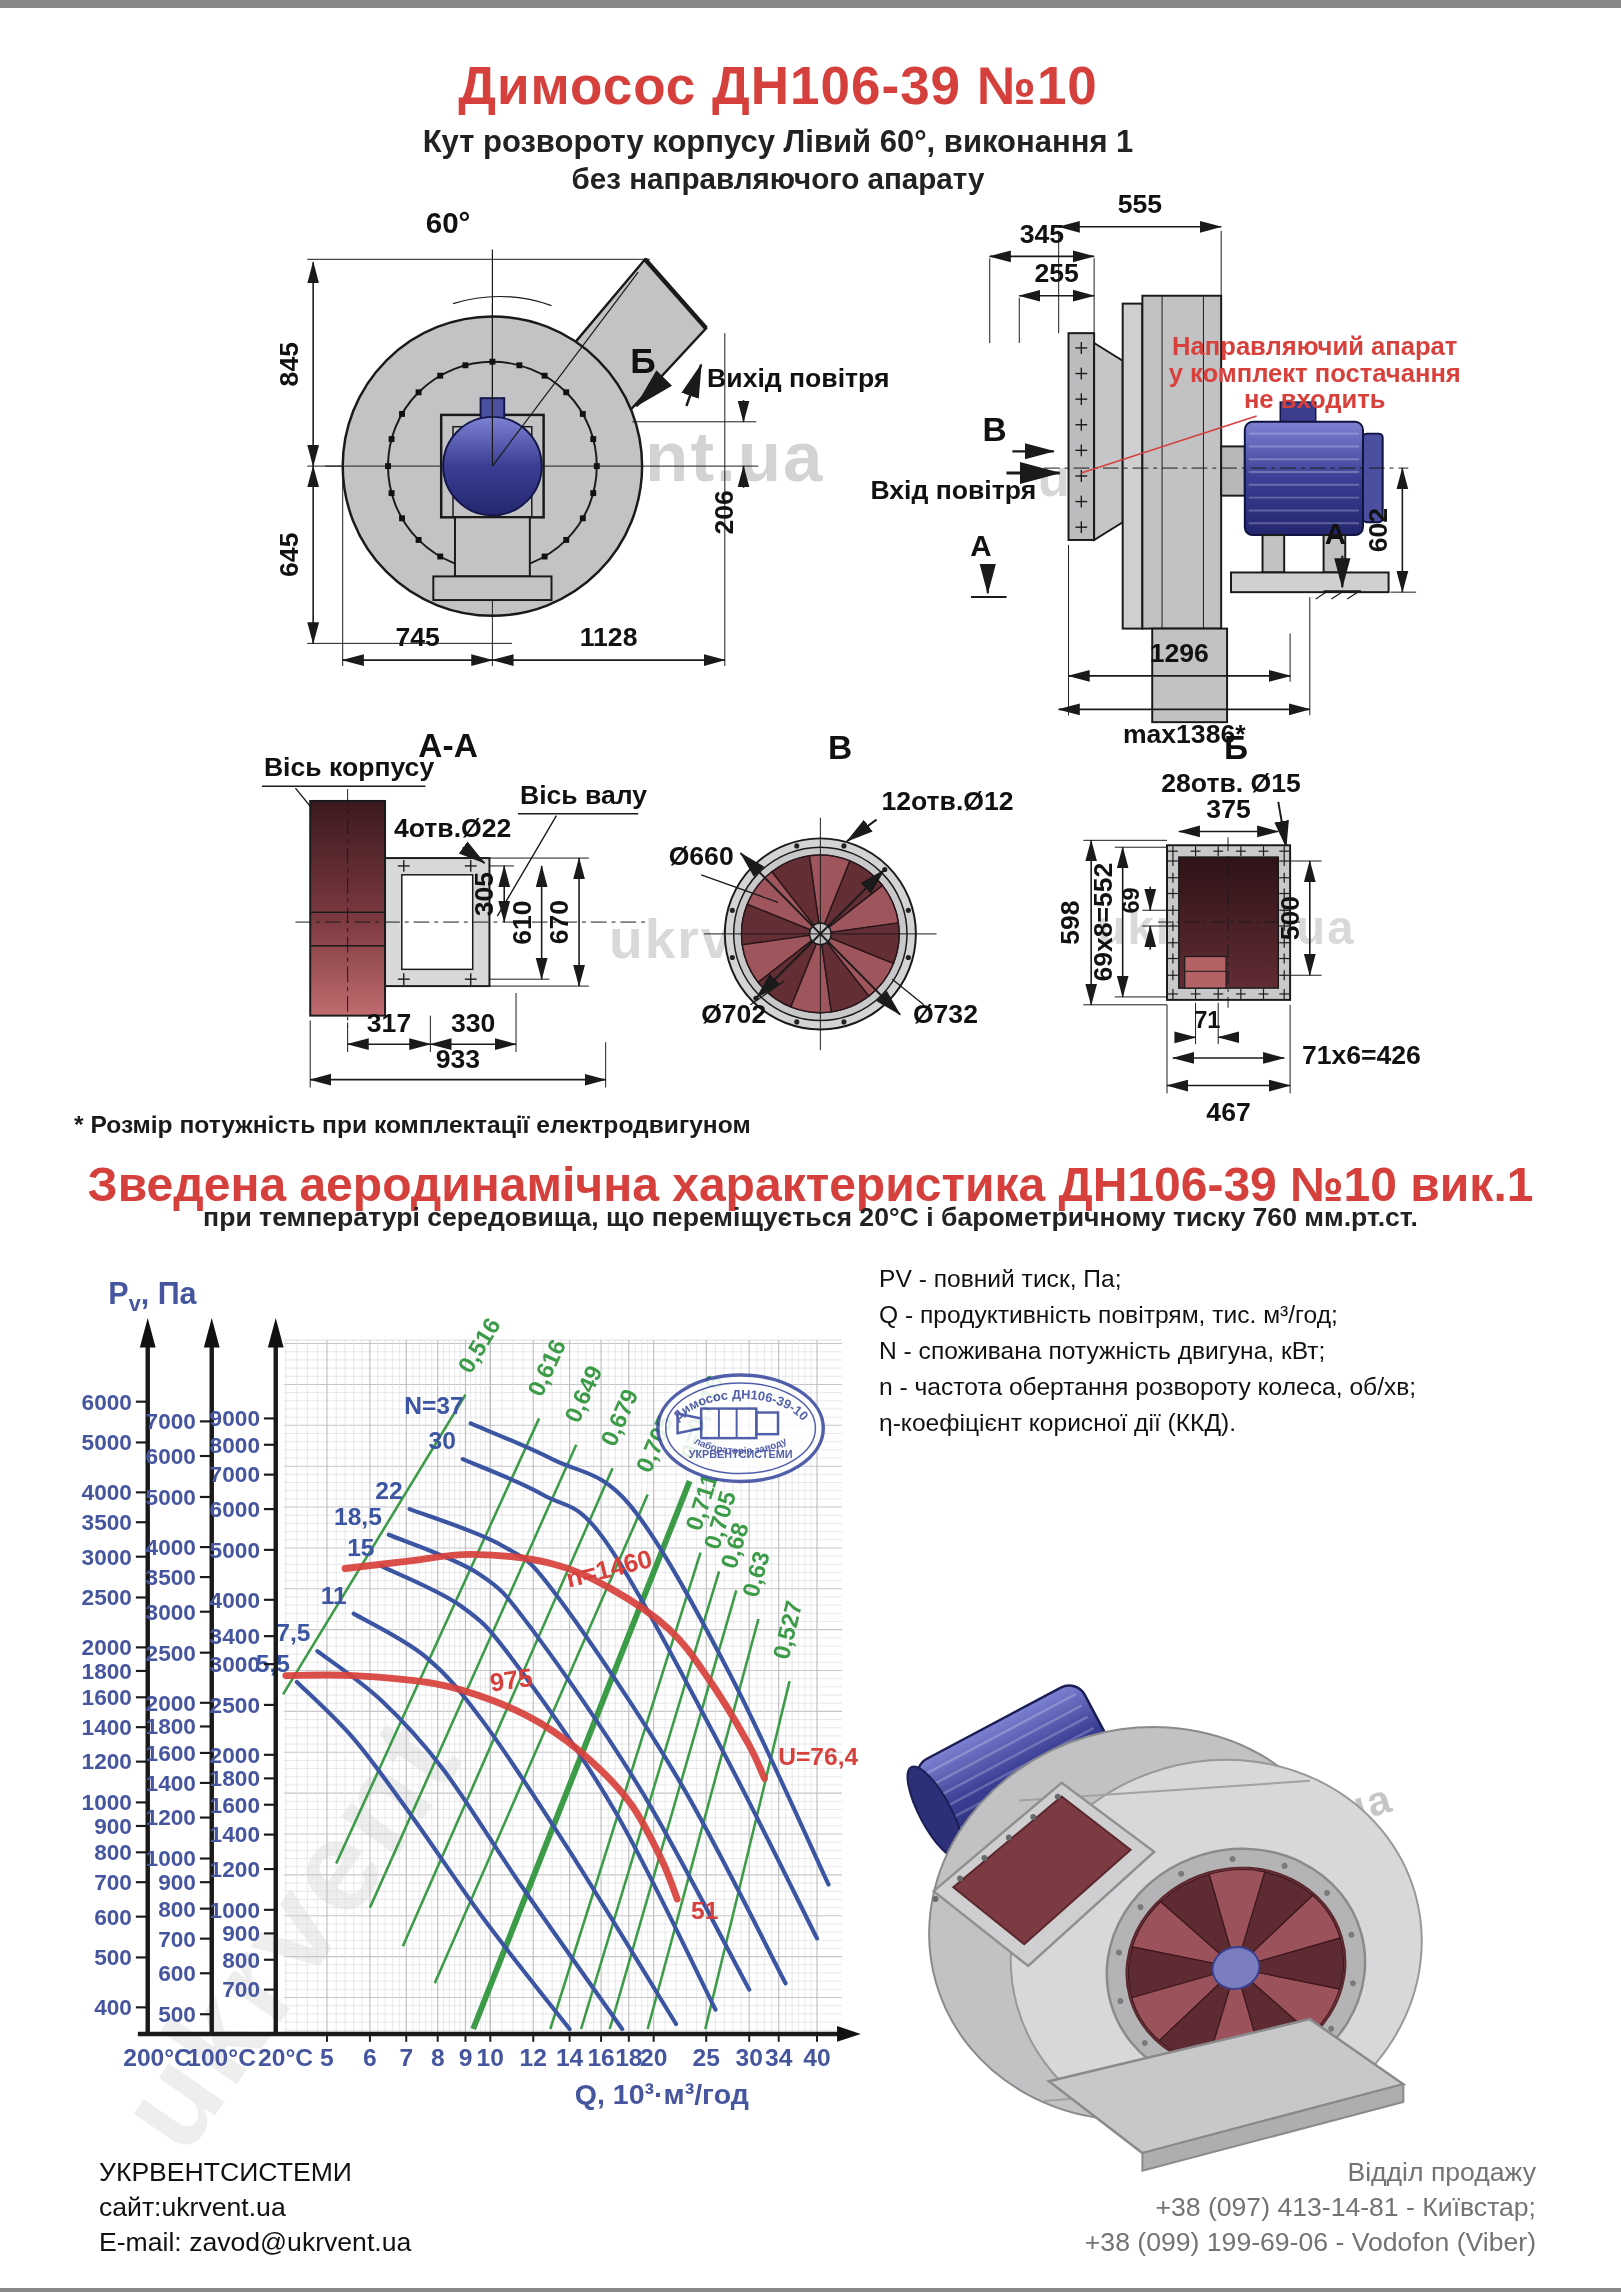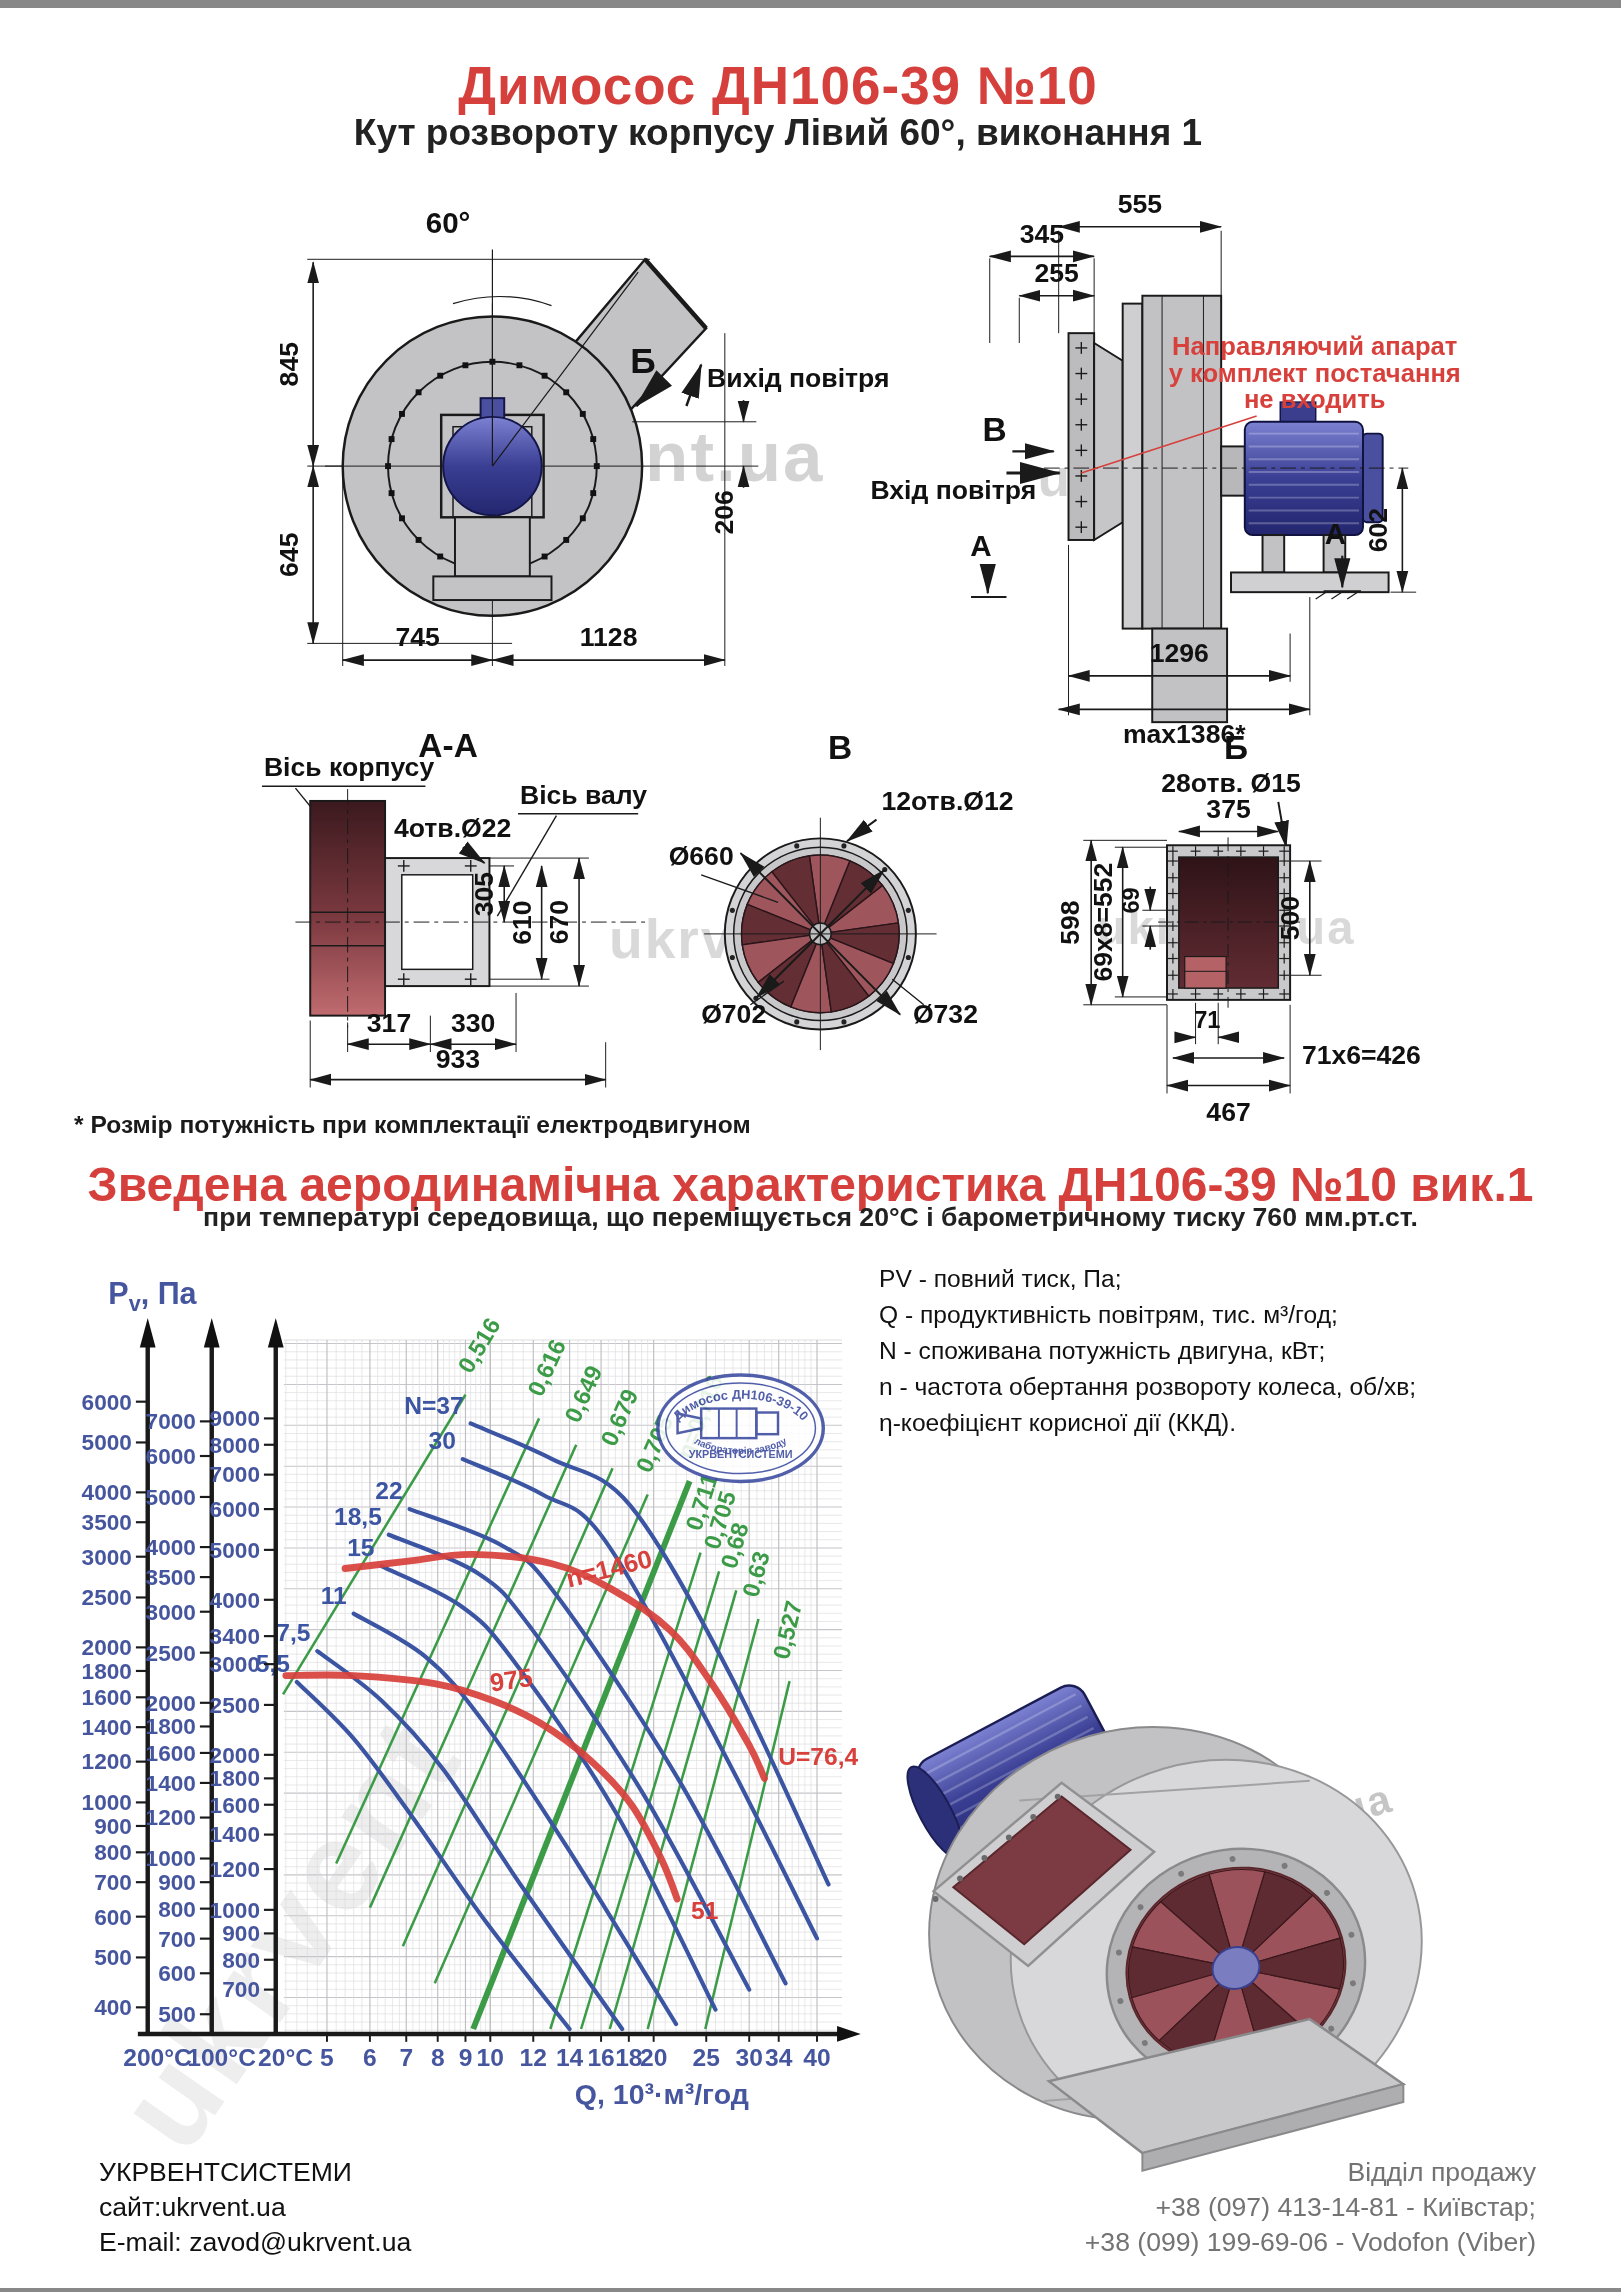--- a/index.html
+++ b/index.html
@@ -1,35 +1,36 @@
 <!DOCTYPE html>
 <html><head>
 <meta charset="utf-8">
 <style>
   html,body{margin:0;padding:0;background:#888;}
   .page{position:relative;width:1621px;height:2280px;background:#ffffff;margin:8px auto;
         font-family:"Liberation Sans",sans-serif;overflow:hidden;}
   .abs{position:absolute;}
   .page-title{width:1556px;text-align:center;top:47px;left:0;font-size:53px;font-weight:700;color:#d6403c;letter-spacing:1px;}
-  .sub1{width:1556px;text-align:center;top:104px;left:0;font-size:37px;font-weight:700;color:#222;}
+  .sub1{width:1556px;text-align:center;top:116px;left:0;font-size:31px;font-weight:700;color:#222;}
   .sub2{width:1556px;text-align:center;top:154px;left:0;font-size:29.6px;font-weight:700;color:#222;}
   .footnote{left:74px;top:1103px;font-size:24.6px;font-weight:700;color:#1a1a1a;}
   .aero-title{width:1621px;text-align:center;top:1149px;left:0;font-size:48px;font-weight:700;color:#d6403c;}
   .aero-sub{width:1621px;text-align:center;top:1194px;left:0;font-size:26.6px;font-weight:700;color:#222;}
   .legend{left:879px;top:1253px;width:709px;font-size:24.6px;color:#111;line-height:36px;}
   .footer-left{left:99px;top:2147px;font-size:26.6px;color:#111;line-height:35px;}
   .footer-right{right:85px;top:2147px;font-size:26.6px;color:#737373;line-height:35px;text-align:right;}
   svg text{font-family:"Liberation Sans",sans-serif;}
 </style>
 </head>
 <body>
 
 <div class="page">
   <div class="abs page-title">Димосос  ДН106-39 №10</div>
   <div class="abs sub1">Кут розвороту корпусу Лівий 60°, виконання 1</div>
+  <div class="abs sub2">без направляючого апарату</div>
 
   <svg id="dwg" class="abs" style="left:0;top:0;" width="1621" height="2292" viewBox="0 0 1646 2327">
     <defs>
       <marker id="da" viewBox="0 0 12 8" refX="11.5" refY="4" markerWidth="14" markerHeight="10" orient="auto-start-reverse">
         <path d="M12,4 L0,0.8 L0,7.2 Z" fill="#1a1a1a"></path>
       </marker>
       <marker id="ra" viewBox="0 0 12 8" refX="11.5" refY="4" markerWidth="12" markerHeight="9" orient="auto-start-reverse">
         <path d="M12,4 L0,0.8 L0,7.2 Z" fill="#1a1a1a"></path>
       </marker>
       <linearGradient id="mg" x1="0" y1="0" x2="0" y2="1">

